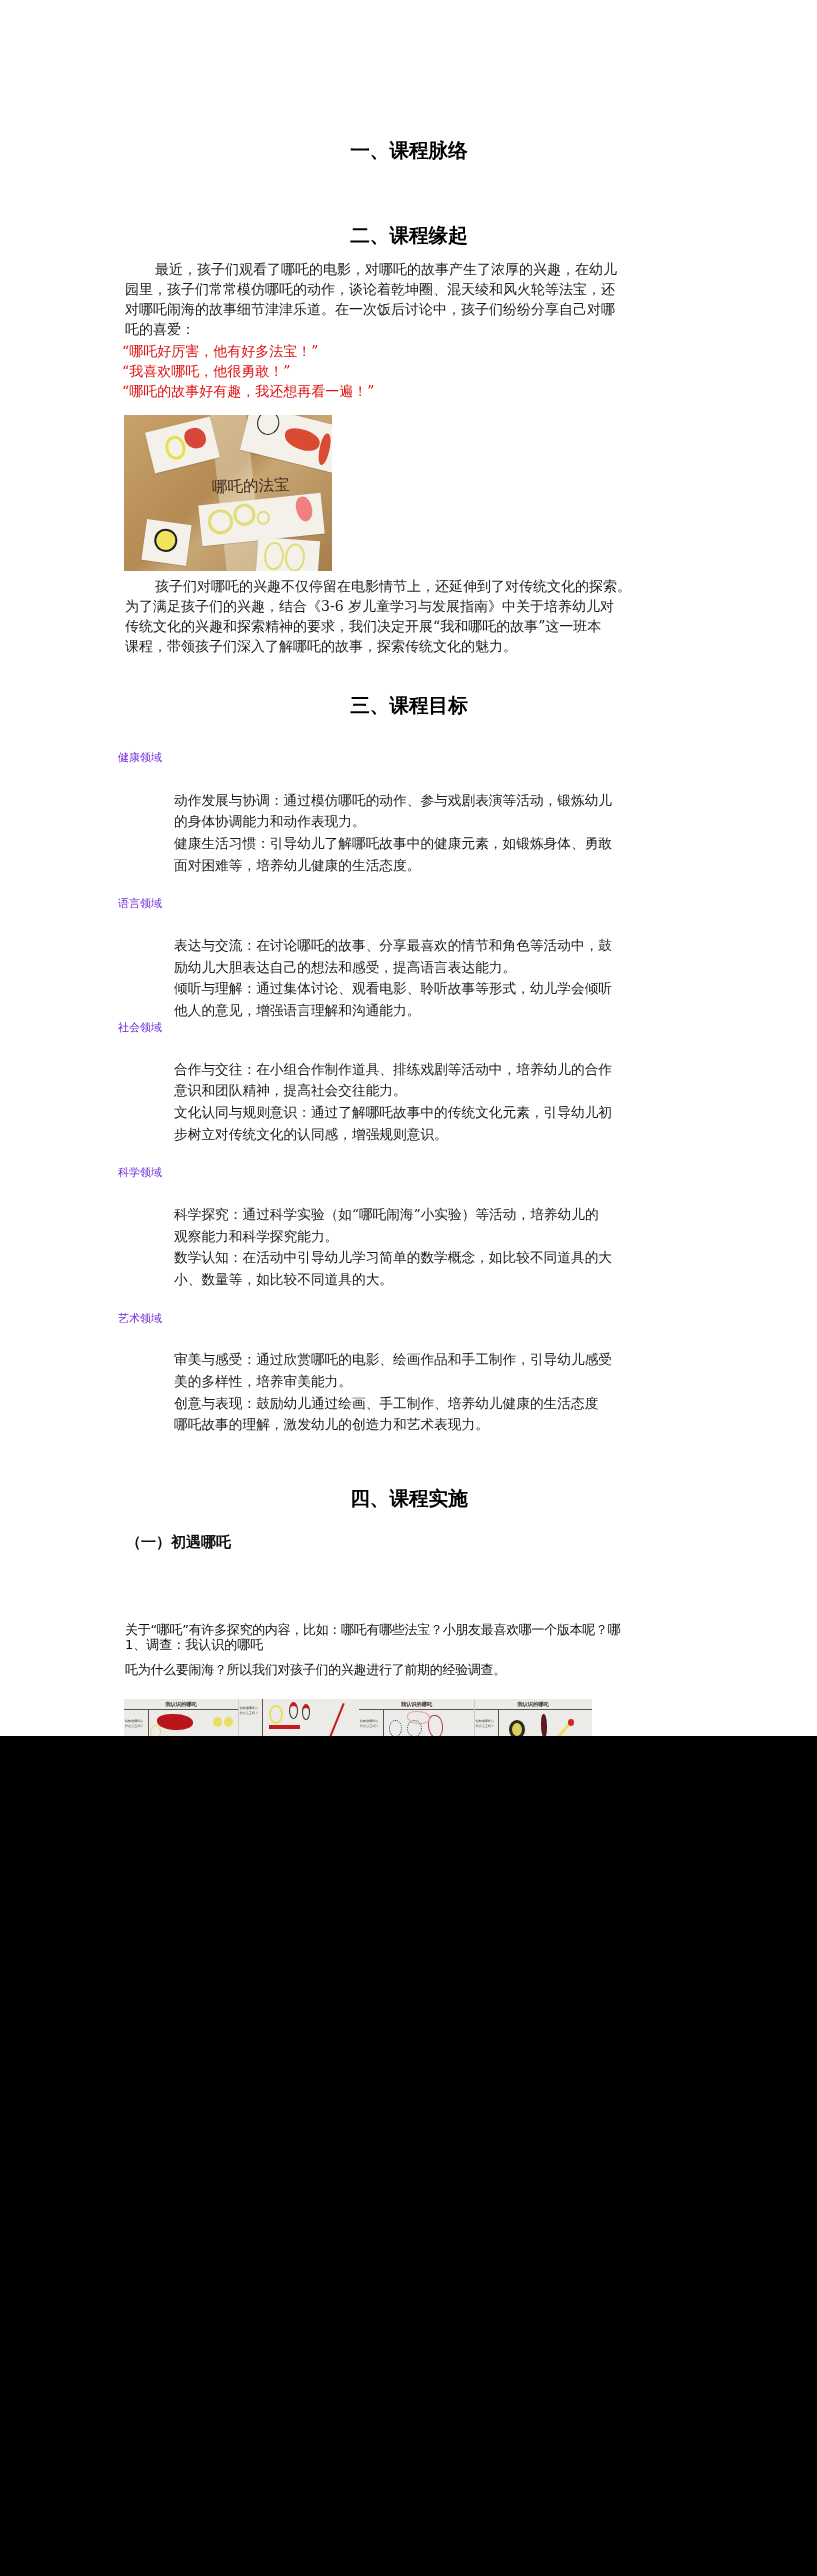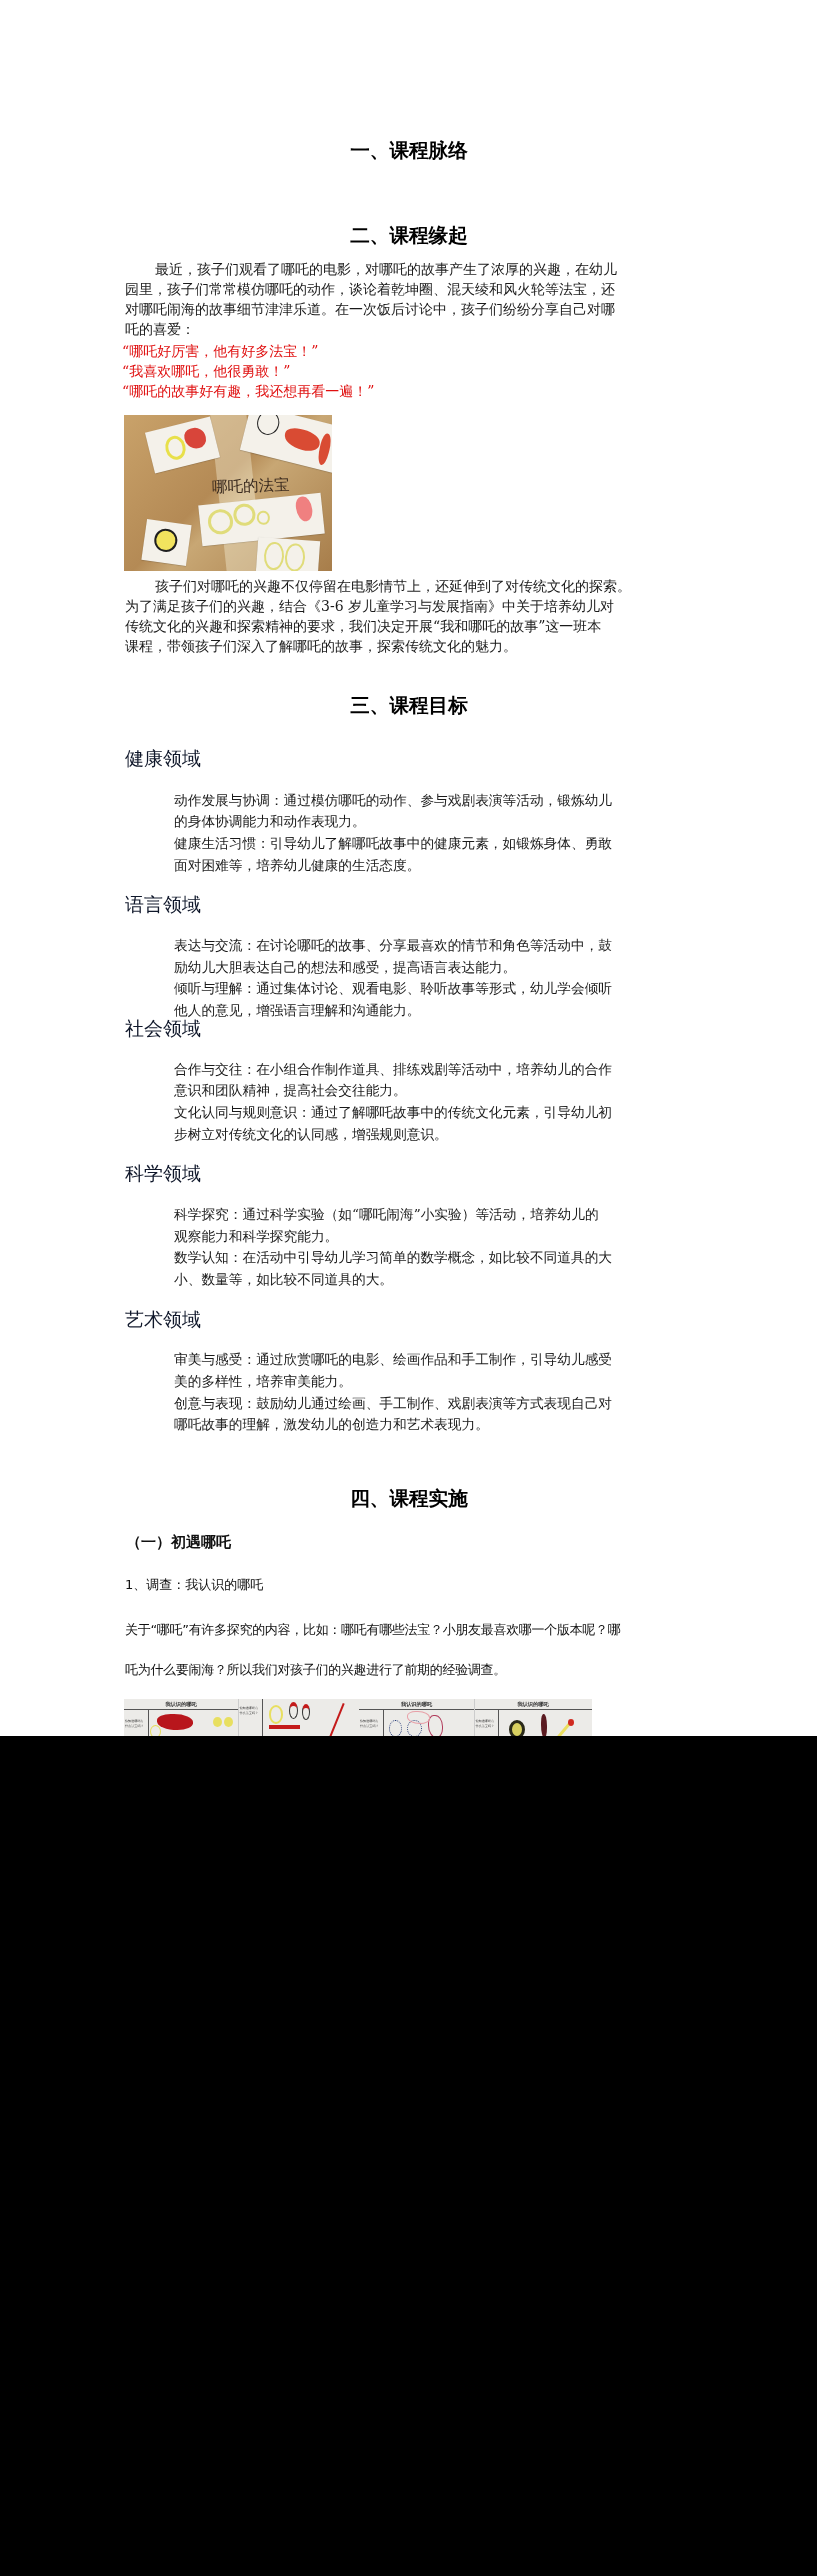--- a/index.html
+++ b/index.html
@@ -42,25 +42,25 @@
   .body-line {
     left: 125px;
     width: 577px;
     font-size: 14px;
     line-height: 19.6px;
     white-space: nowrap;
     color: #1a1a1a;
   }
   .quote { color: #e01010; left: 122px; }
   .domain-label {
-    left: 125px;
-    font-size: 19px;
+    left: 118px;
+    font-size: 11px;
     line-height: 18.5px;
     white-space: nowrap;
-    color: #0f172a;
+    color: #6d28d9;
   }
   .goal-line {
     left: 174px;
     font-size: 13.7px;
     line-height: 21.6px;
     white-space: nowrap;
     color: #1a1a1a;
   }
   .h3 {
     left: 126px;
@@ -205,28 +205,28 @@
 
   <div class="abs domain-label" style="top:1164px">科学领域</div>
   <div class="abs goal-line" style="top:1204px">科学探究：通过科学实验（如“哪吒闹海”小实验）等活动，培养幼儿的</div>
   <div class="abs goal-line" style="top:1226px">观察能力和科学探究能力。</div>
   <div class="abs goal-line" style="top:1247px">数学认知：在活动中引导幼儿学习简单的数学概念，如比较不同道具的大</div>
   <div class="abs goal-line" style="top:1269px">小、数量等，如比较不同道具的大。</div>
 
   <div class="abs domain-label" style="top:1310px">艺术领域</div>
   <div class="abs goal-line" style="top:1349px">审美与感受：通过欣赏哪吒的电影、绘画作品和手工制作，引导幼儿感受</div>
   <div class="abs goal-line" style="top:1371px">美的多样性，培养审美能力。</div>
-  <div class="abs goal-line" style="top:1393px">创意与表现：鼓励幼儿通过绘画、手工制作、戏剧表演等方式表现自己对</div>
+  <div class="abs goal-line" style="top:1393px">创意与表现：鼓励幼儿通过绘画、手工制作、培养幼儿健康的生活态度</div>
   <div class="abs goal-line" style="top:1414px">哪吒故事的理解，激发幼儿的创造力和艺术表现力。</div>
 
   <div class="abs h2" style="top:1486px">四、课程实施</div>
 
   <div class="abs h3" style="top:1532px">（一）初遇哪吒</div>
 
-  <div class="abs sans-line" style="top:1576px">1、调查：我认识的哪吒</div>
+  <div class="abs sans-line" style="top:1636px">1、调查：我认识的哪吒</div>
 
   <div class="abs sans-line" style="top:1621px; letter-spacing:-0.3px">关于“哪吒”有许多探究的内容，比如：哪吒有哪些法宝？小朋友最喜欢哪一个版本呢？哪</div>
   <div class="abs sans-line" style="top:1661px; letter-spacing:-0.3px">吒为什么要闹海？所以我们对孩子们的兴趣进行了前期的经验调查。</div>
 
   <div class="abs survey-strip">
     <div class="survey-sheet" style="width:114px">
       <div class="sheet-header">我认识的哪吒</div>
       <div class="sheet-side">你知道哪吒有什么法宝吗？</div>
       <div class="sheet-art">
         <div class="blob" style="left:8.2px;top:3.1px;width:36px;height:15.5px;background:#b8161c"></div>

